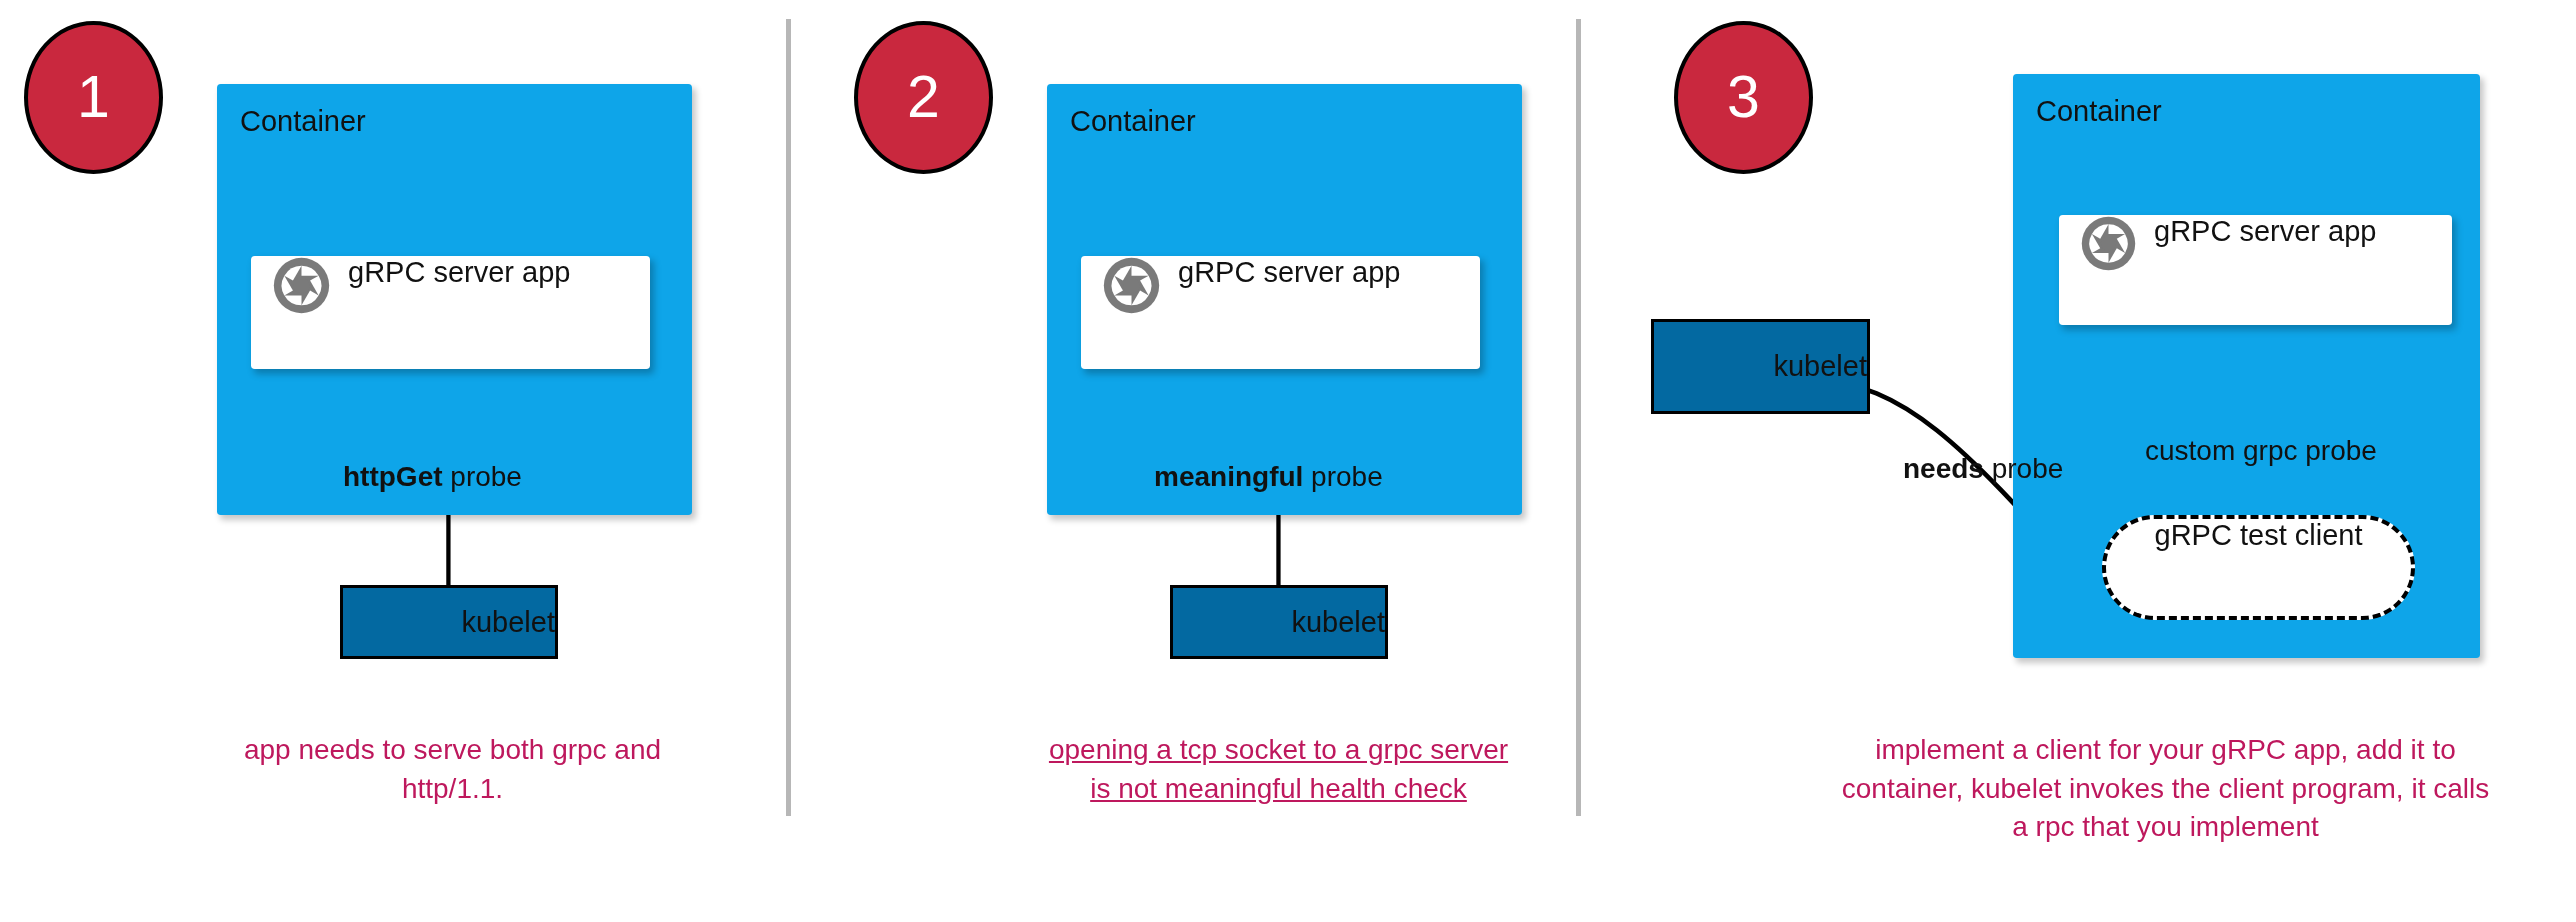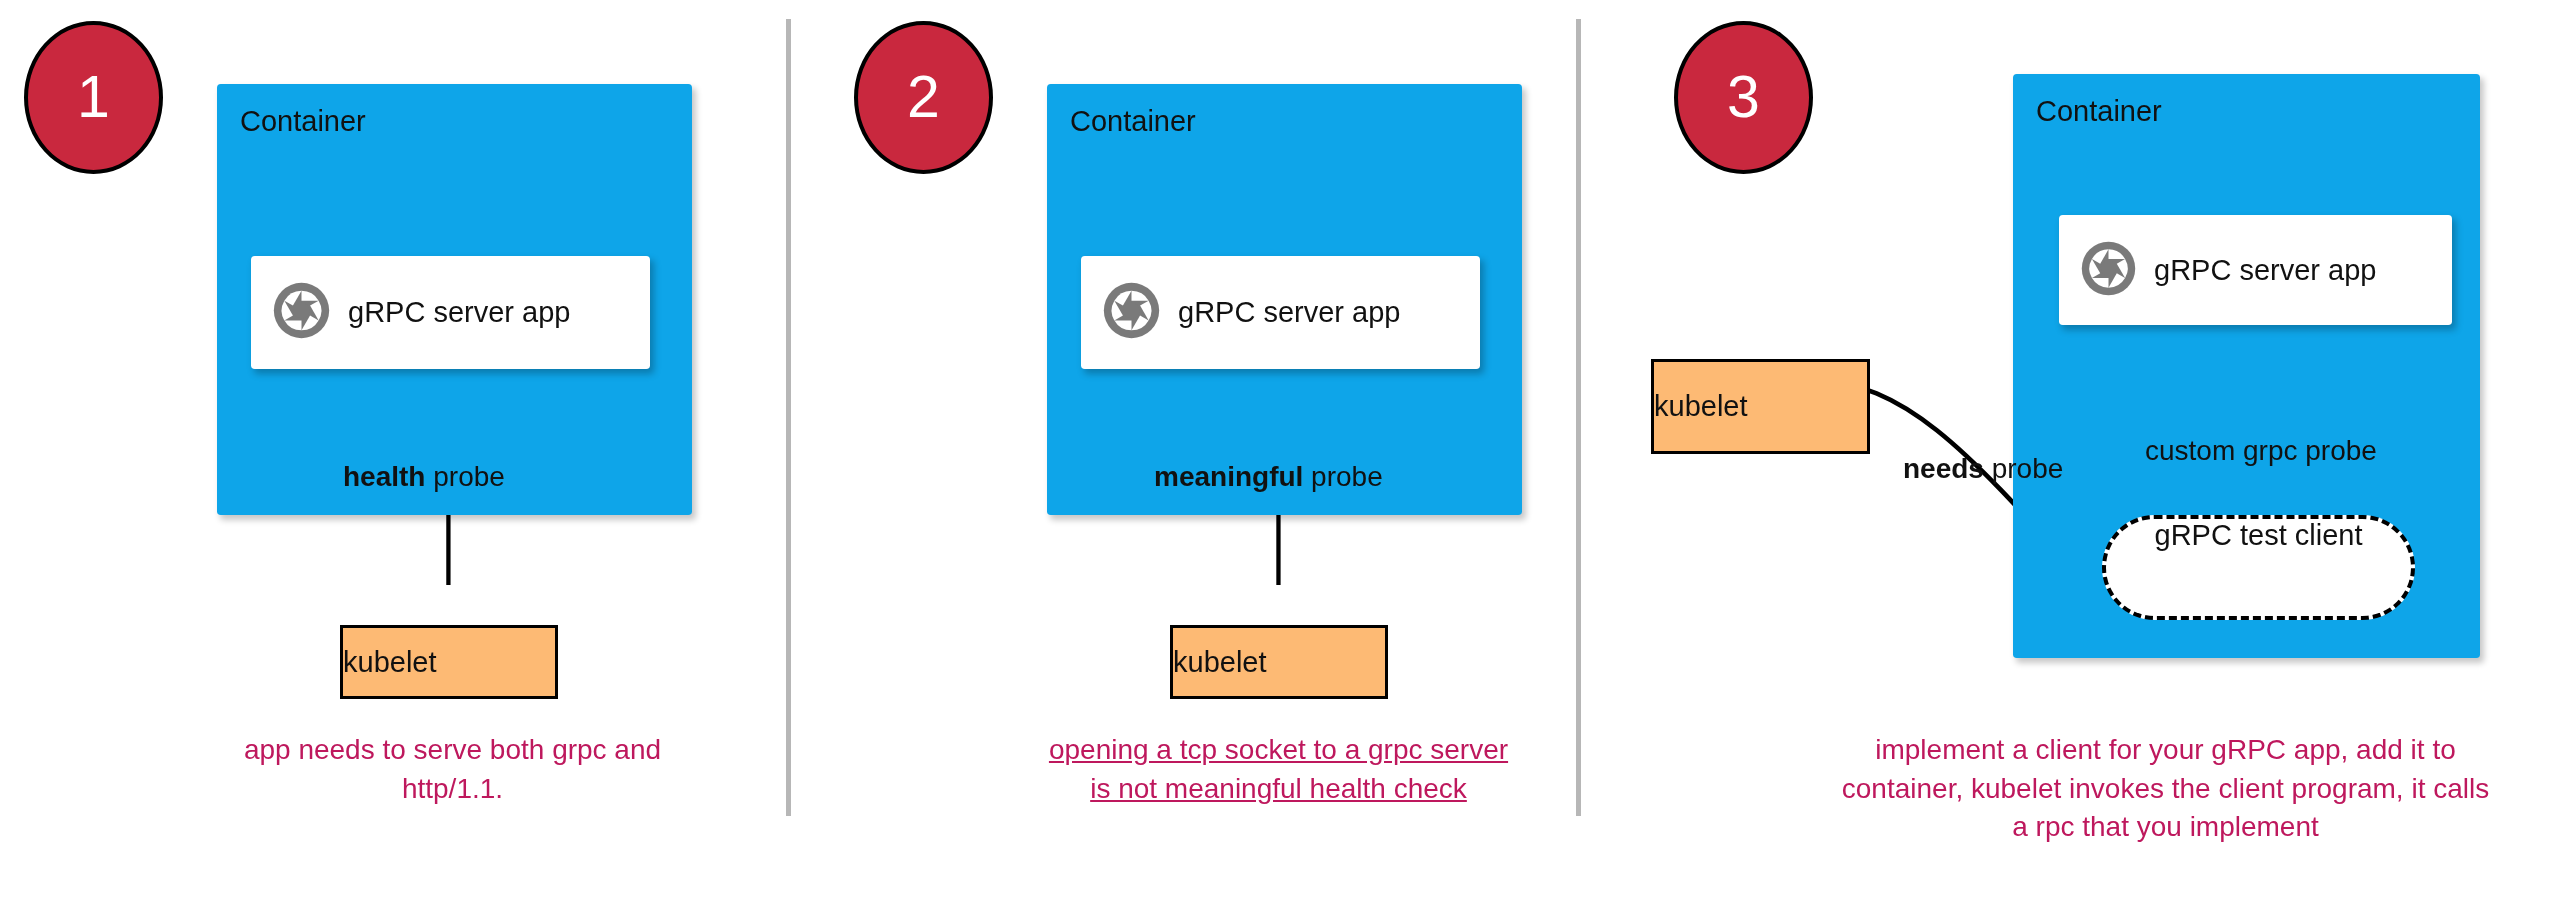--- a/index.html
+++ b/index.html
@@ -63,44 +63,42 @@
     white-space:nowrap;
   }
 
   
   .app-card{
     position:absolute;
     background:#ffffff;
     border-radius:3.8px;
     box-shadow:3.8px 4.8px 7.6px rgba(0,0,0,0.25);
     display:flex;
-    align-items:center;
   }
   .app-card .icon{
     margin-left:21px;
     flex:0 0 auto;
     display:block;
   }
   .app-card .app-label{
     margin-left:17px;
     font-size:29px;
     color:#111111;
     white-space:nowrap;
   }
 
   
   .plain-box{
     position:absolute;
-    background:#fdba74;
+    background:#0369a1;
     border:3.8px solid #000000;
     box-sizing:border-box;
     display:flex;
     align-items:center;
-    justify-content:flex-start;
-    margin-top:40px;
+    justify-content:flex-end;
   }
   .plain-box span{
     font-size:29px;
     color:#111111;
     white-space:nowrap;
   }
 
   
   .dashed-box{
     position:absolute;
@@ -191,21 +189,21 @@
           <path d="M13.4 42.8 a21.5 21.5 0 0 1 0 -21.5 L22.7 37.4 z"></path>
           <path d="M13.4 21.3 a21.5 21.5 0 0 1 18.6 -10.8 L22.7 26.7 z"></path>
         </g>
         <circle cx="32" cy="32" r="8.6" fill="#7a7a7a"></circle>
       </svg>
     </span>
     <span class="app-label">gRPC server app</span>
   </div>
 
   <div class="edge-label" style="left:343px;top:461px;">
-    <b>health</b><span> probe</span>
+    <b>httpGet</b><span> probe</span>
   </div>
 
   <div class="plain-box" style="left:340px;top:585px;width:218px;height:74px;">
     <span>kubelet</span>
   </div>
 
   <div class="caption" style="left:219px;top:731px;width:467px;">app needs to serve both grpc and http/1.1.</div>
 
   <div class="badge" style="left:854px;top:21px;">
     <span>2</span>

